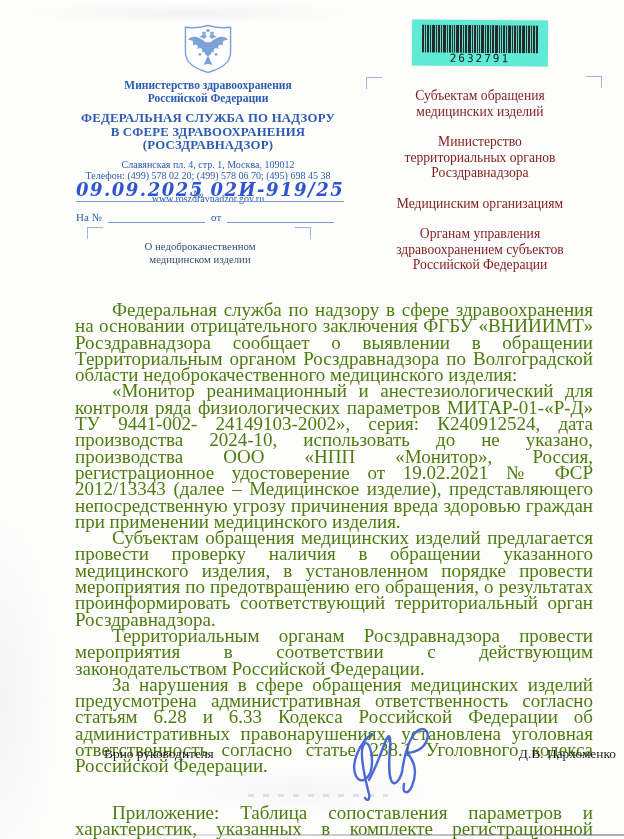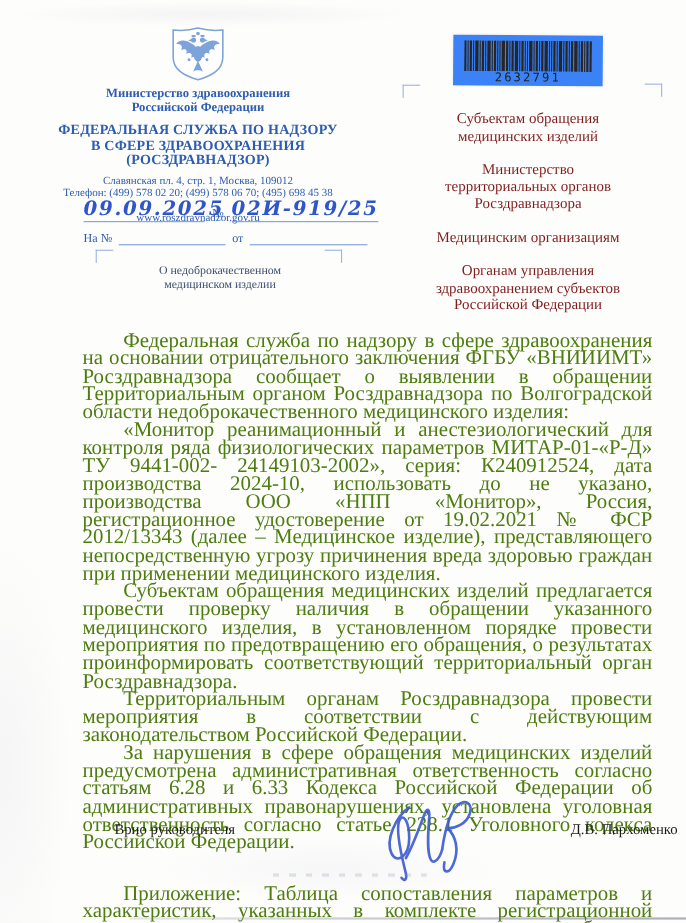--- a/index.html
+++ b/index.html
@@ -4,21 +4,21 @@
 <style>
   html,body{margin:0;padding:0;background:#e8e8e8;}
   .page{position:relative;width:624px;height:839px;margin:0 auto;background:#fdfdfc;
         font-family:"Liberation Serif",serif;overflow:hidden;color:#1b1b1d;}
   .page::before{content:"";position:absolute;inset:0;pointer-events:none;background:
     radial-gradient(ellipse 260px 16px at 190px 13px, rgba(120,120,140,.07), transparent 70%),
     radial-gradient(ellipse 220px 40px at 300px 790px, rgba(120,125,160,.05), transparent 70%),
     radial-gradient(ellipse 90px 300px at 2px 700px, rgba(120,120,140,.06), transparent 70%);}
 
   
-  .letterhead{position:absolute;left:32px;top:24px;width:296px;text-align:center;color:#2d5cb0;}
+  .letterhead{position:absolute;left:60px;top:24px;width:296px;text-align:center;color:#2d5cb0;}
   .emblem{display:block;margin:0 auto;}
   .ministry{margin-top:5px;font-weight:bold;font-size:11.5px;line-height:12.5px;white-space:pre-line;}
   .agency{margin-top:8px;font-weight:bold;font-size:12.8px;line-height:13.6px;white-space:pre-line;letter-spacing:.2px;font-family:Liberation Serif, serif;}
   .addr{margin-top:6px;font-size:10px;line-height:11px;}
   .phone{font-size:10px;line-height:11px;}
   .site{font-size:10px;line-height:11px;margin-top:12px;}
 
   
   .dateRow{position:absolute;left:76px;top:179px;width:262px;display:flex;align-items:flex-end;color:#2d5cb0;}
   .uline{border-bottom:1.6px solid #7d9fd9;}
@@ -38,21 +38,21 @@
   
   .cm{position:absolute;width:15px;height:11px;border-top:1.5px solid #9db4e0;}
   .cm.l{border-left:1.5px solid #9db4e0;}
   .cm.r{border-right:1.5px solid #9db4e0;}
 
   .subject{position:absolute;left:72px;top:240px;width:256px;text-align:center;
            font-size:10.8px;line-height:13px;color:#3d4e70;white-space:pre-line;}
 
   
   .addressee{position:absolute;left:356px;top:20px;width:248px;text-align:center;}
-  .sticker{width:126px;margin:12px auto;background:#3b82f6;padding:5px 5px 1px;
+  .sticker{width:126px;margin:0 auto;background:#5eead4;padding:5px 5px 1px;
            transform:rotate(.4deg);box-shadow:0 0 3px rgba(60,50,20,.12);}
   .sticker svg{display:block;margin:0 auto;}
   .bcnum{font-family:"DejaVu Sans Mono",monospace;font-size:11px;letter-spacing:2px;color:#1d1d1d;line-height:12px;}
   .recips{margin-top:22px;display:flex;flex-direction:column;gap:15px;
           font-size:13.6px;line-height:15.5px;color:#7f1d1d;}
   .recip{white-space:pre-line;}
 
   
   .bodyText{position:absolute;left:75px;top:302px;width:518px;font-size:19px;
             line-height:16.3px;text-align:justify;color:#4d7c0f;}

